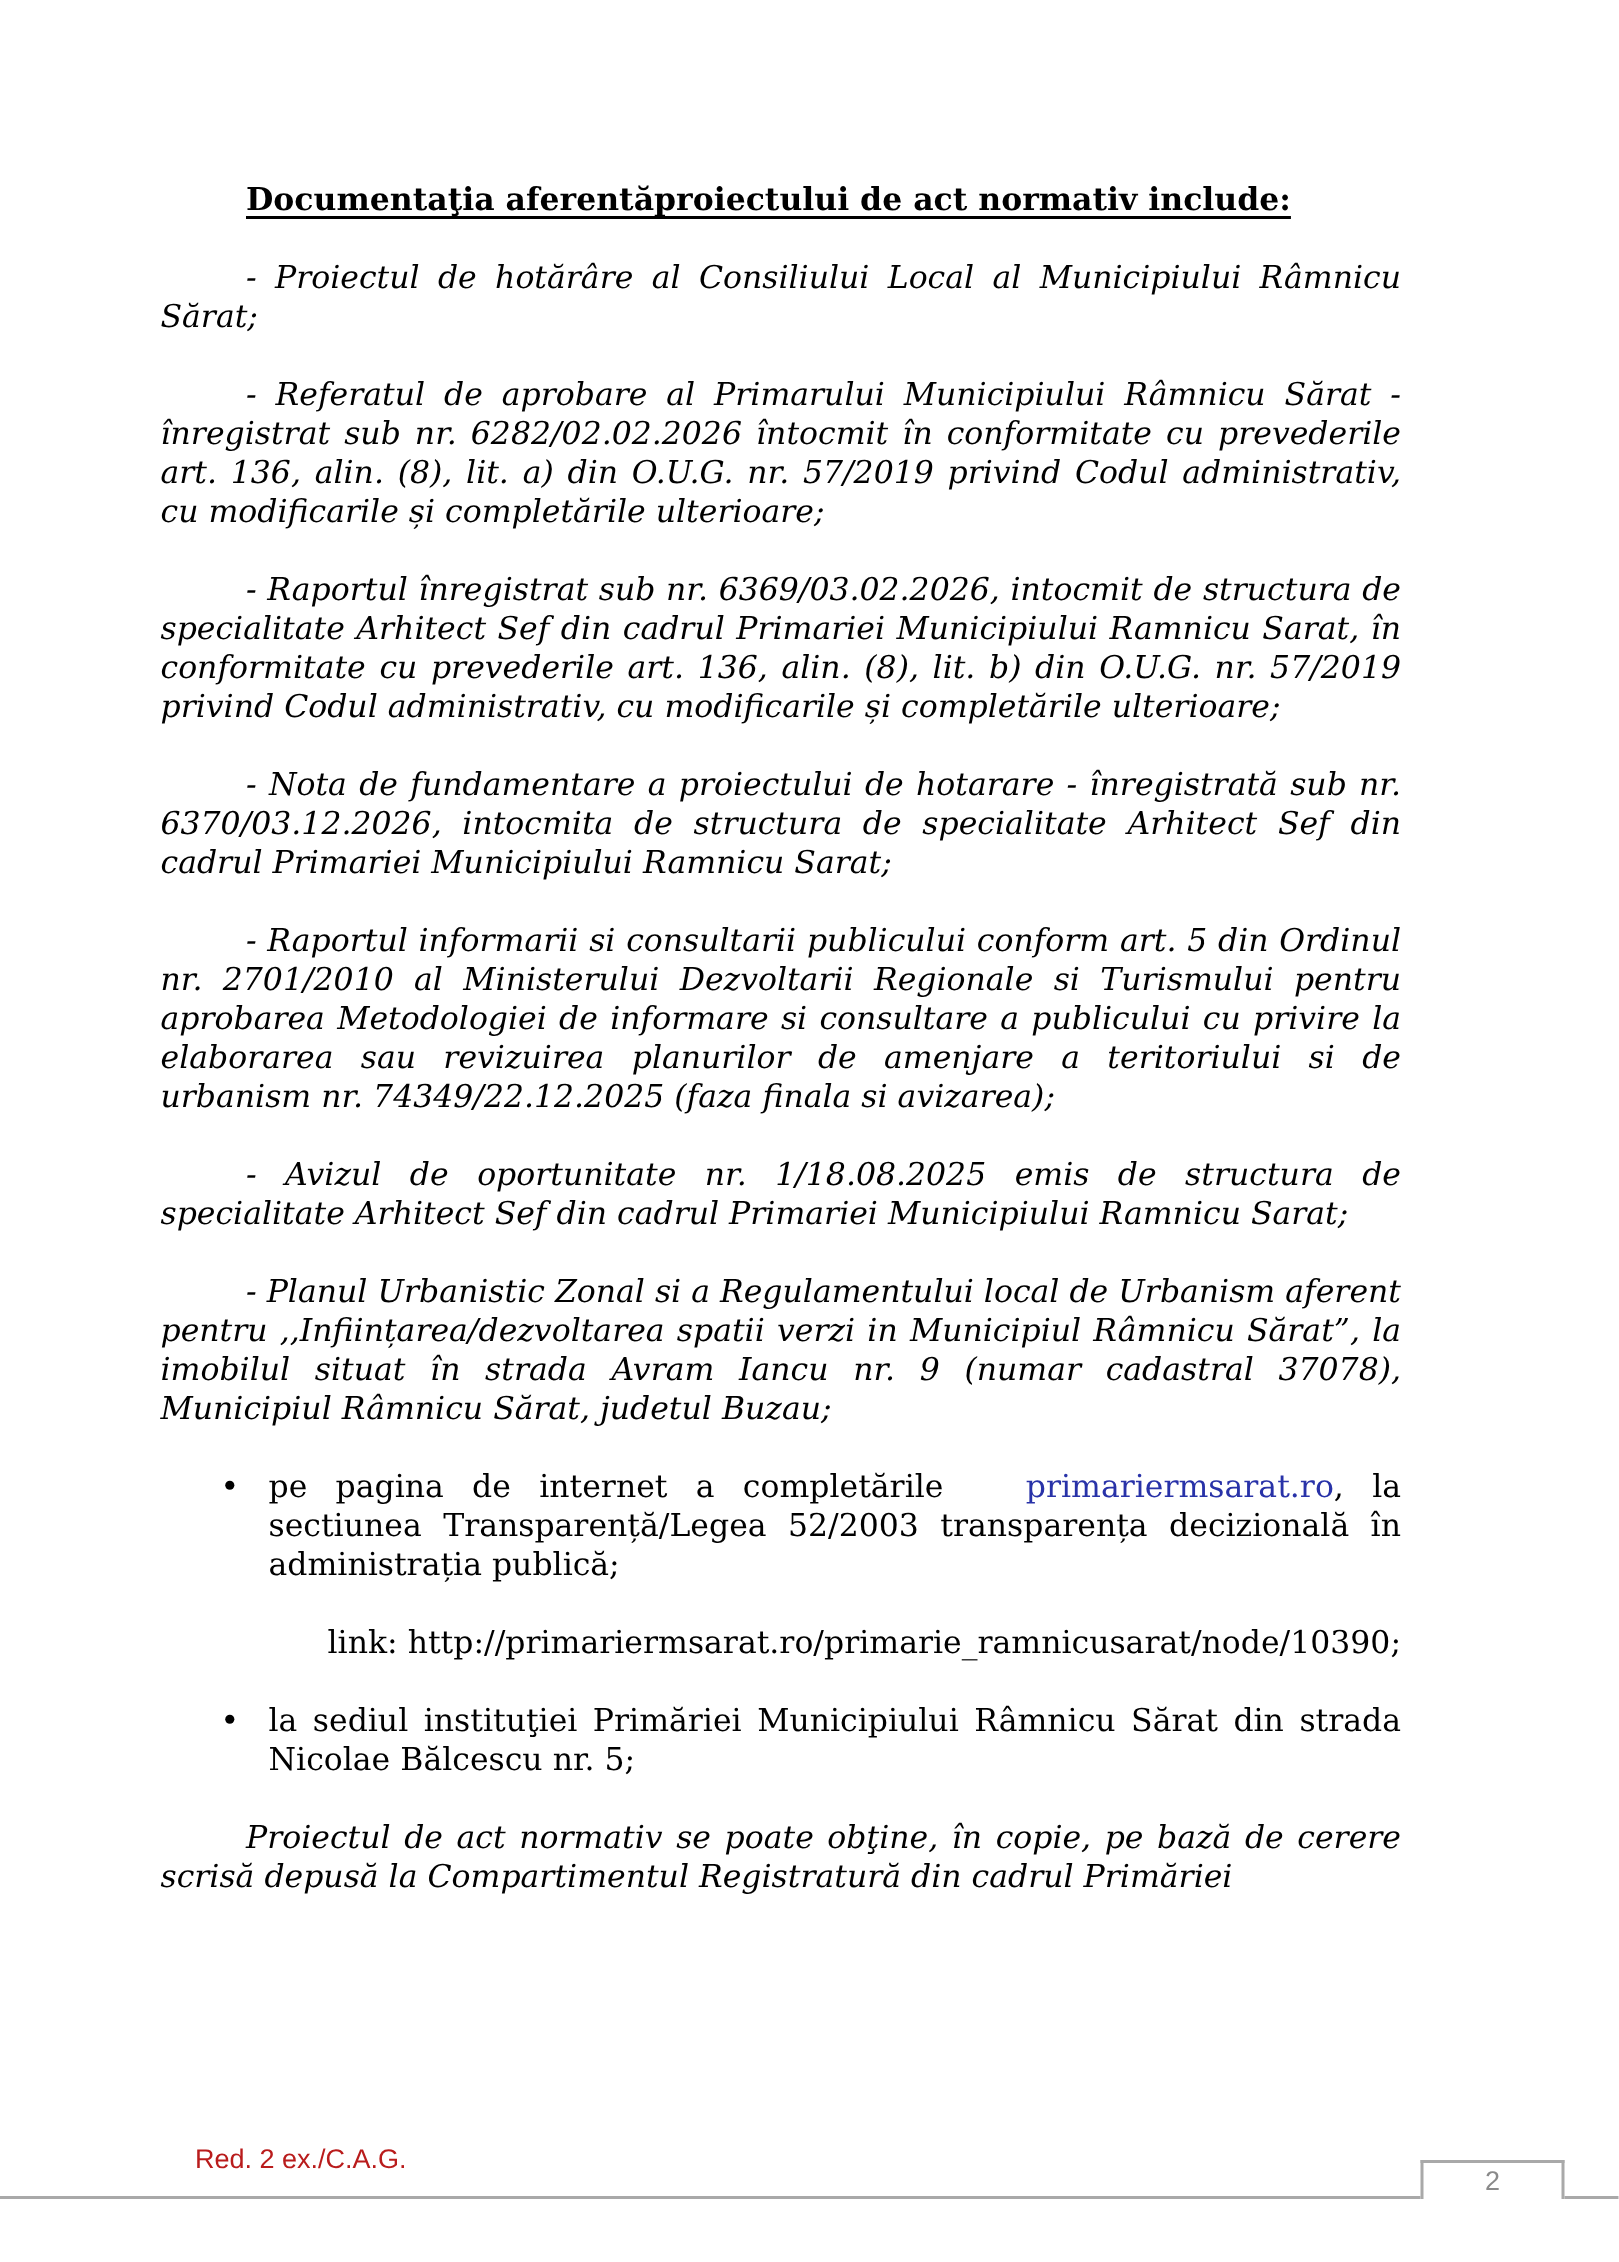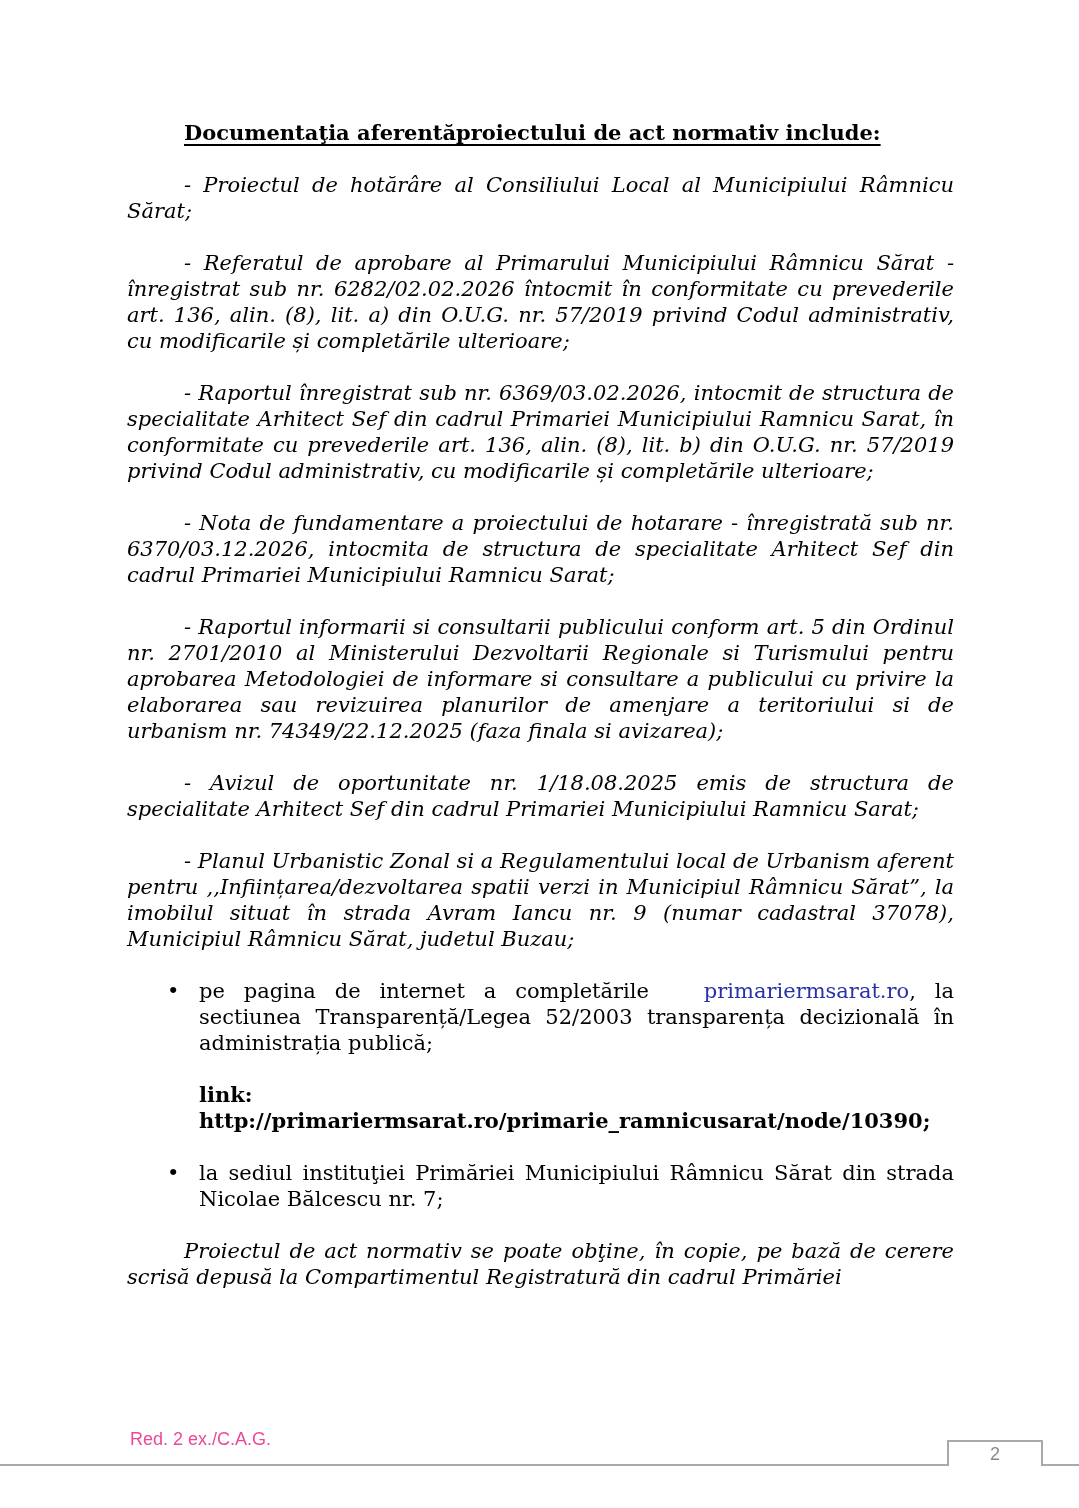--- a/index.html
+++ b/index.html
@@ -6,21 +6,21 @@
   body{
     width:1079px;height:1508px;
     background:#ffffff;
     position:relative;
     overflow:hidden;
     font-family:"DejaVu Serif", serif;
     color:#000000;
   }
   .content{
     position:absolute;
-    left:127px; top:120px;
+    left:107px; top:120px;
     width:827px;
     font-size:21px;
     line-height:26px;
   }
   .para{
     margin:0 0 26px 0;
     text-indent:57px;
     text-align:justify;
     font-style:italic;
   }
@@ -44,30 +44,29 @@
   }
   .link{
     color:var(--link,#2832a8);
     text-decoration:none;
     cursor:pointer;
     margin-left:36px;
   }
   .linkline{
     margin:0 0 26px 0;
     padding-left:72px;
-    text-align:left;
-    font-weight:bold;
+    text-align:right;
   }
   .closing{ margin:0; }
   .footer-text{
     position:absolute;
     left:130px; top:1429px;
     font-family:"Liberation Sans", sans-serif;
     font-size:18px;
-    color:#ec4899;
+    color:#b91c1c;
   }
   .rule{
     position:absolute;
     top:1464px;
     height:0;
     border-top:2px solid var(--rule,#a9a9a9);
   }
   .rule-left{ left:0; width:947px; }
   .rule-right{ left:1043px; width:36px; }
   .page-tab{
@@ -108,21 +107,21 @@
 
   <div class="bullet">
     <span class="marker">•</span>
     <span><span>pe pagina de internet a completările </span><a class="link">primariermsarat.ro</a><span>, la sectiunea Transparență/Legea 52/2003 transparența decizională în administrația publică;</span></span>
   </div>
 
   <p class="linkline">link: http://primariermsarat.ro/primarie_ramnicusarat/node/10390;</p>
 
   <div class="bullet">
     <span class="marker">•</span>
-    <span>la sediul instituţiei Primăriei Municipiului Râmnicu Sărat din strada Nicolae Bălcescu nr. 7;</span>
+    <span>la sediul instituţiei Primăriei Municipiului Râmnicu Sărat din strada Nicolae Bălcescu nr. 5;</span>
   </div>
 
   <p class="para closing">Proiectul de act normativ se poate obţine, în copie, pe bază de cerere scrisă depusă la Compartimentul Registratură din cadrul Primăriei</p>
 
 </div>
 
 <div class="footer-text">Red. 2 ex./C.A.G.</div>
 <div class="rule rule-left"></div>
 <div class="page-tab">
     <span>2</span>

